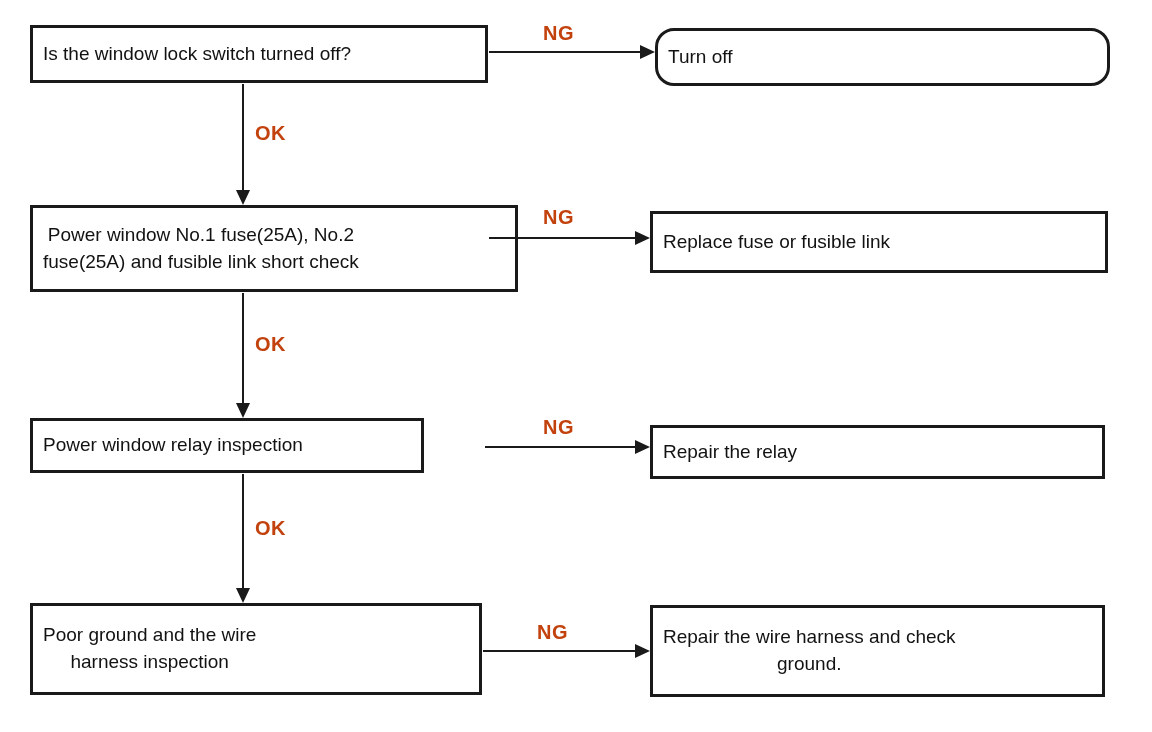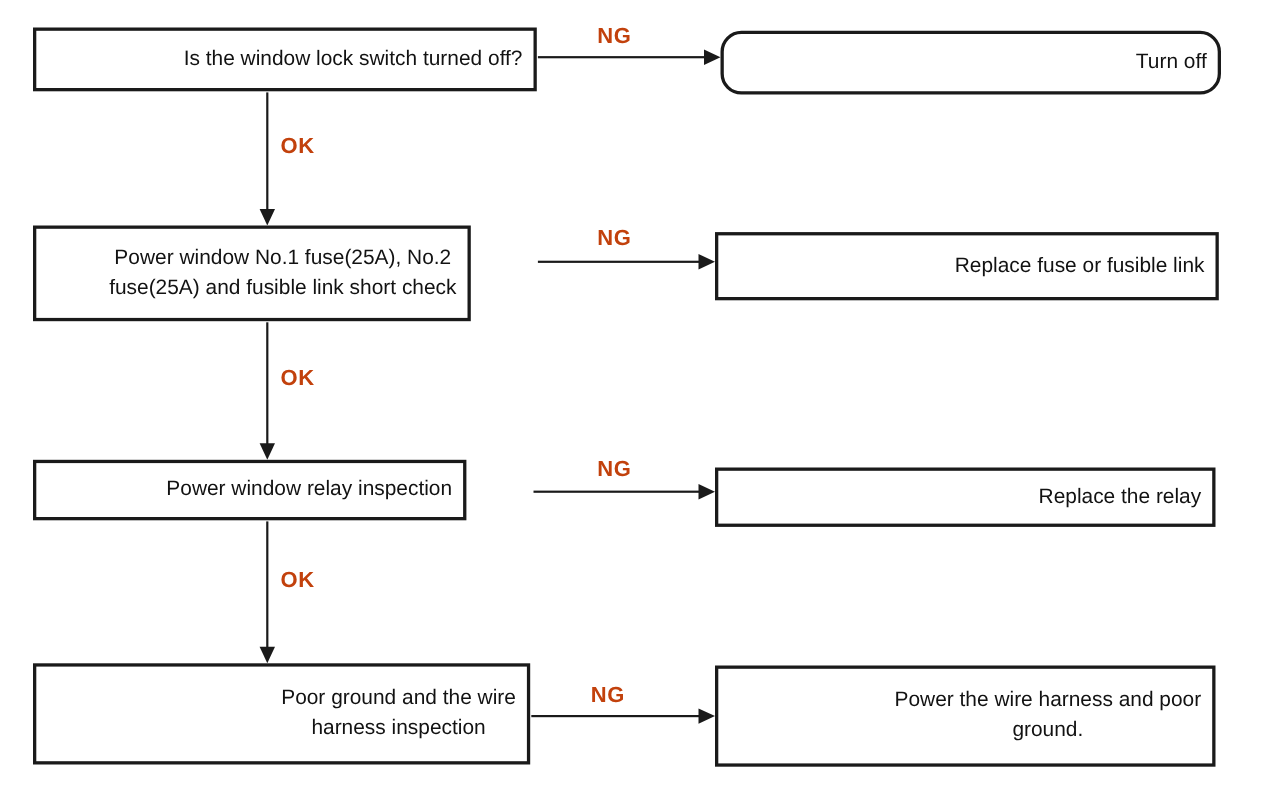--- a/index.html
+++ b/index.html
@@ -4,21 +4,21 @@
 <style>
   * { margin:0; padding:0; box-sizing:border-box; }
   html,body { background:#ffffff; }
   .canvas {
     position:relative; width:1152px; height:732px;
     background:#ffffff; overflow:hidden;
     font-family:"Liberation Sans", sans-serif; color:#121212;
   }
   .box {
     position:absolute; border:3px solid #1a1a1a; background:#ffffff;
-    display:flex; align-items:center; justify-content:flex-end;
+    display:flex; align-items:center; justify-content:flex-start;
     text-align:center; font-size:19px; line-height:1.42; padding:2px 10px;
   }
   .box span { white-space:pre-line; }
   .lbl {
     position:absolute; font-weight:bold; font-size:20px;
     letter-spacing:0.5px; color:#c2410c;
   }
   .hline { position:absolute; height:2px; background:#1a1a1a; }
   .vline { position:absolute; width:2px; background:#1a1a1a; }
   .ah-r {
@@ -43,52 +43,52 @@
   <div class="lbl" style="left:543px; top:22px;">NG</div>
   <div class="hline" style="left:489px; top:51px; width:152px;"></div>
   <div class="ah-r" style="left:640px; top:45px;"></div>
   <div class="box" style="left:655px; top:28px; width:455px; height:58px;border-radius:19px;">
     <span>Turn off</span>
   </div>
   <div class="vline" style="left:242px; top:84px; height:108px;"></div>
   <div class="ah-d" style="left:236px; top:190px;"></div>
   <div class="lbl" style="left:255px; top:122px;">OK</div>
 
-  <div class="box" style="left:30px; top:205px; width:398px; height:87px;">
+  <div class="box" style="left:30px; top:205px; width:488px; height:87px;">
     <span>Power window No.1 fuse(25A), No.2
 fuse(25A) and fusible link short check</span>
   </div>
   <div class="lbl" style="left:543px; top:206px;">NG</div>
   <div class="hline" style="left:489px; top:237px; width:147px;"></div>
   <div class="ah-r" style="left:635px; top:231px;"></div>
   <div class="box" style="left:650px; top:211px; width:458px; height:62px;">
     <span>Replace fuse or fusible link</span>
   </div>
   <div class="vline" style="left:242px; top:293px; height:112px;"></div>
   <div class="ah-d" style="left:236px; top:403px;"></div>
   <div class="lbl" style="left:255px; top:333px;">OK</div>
 
   <div class="box" style="left:30px; top:418px; width:394px; height:55px;">
     <span>Power window relay inspection</span>
   </div>
   <div class="lbl" style="left:543px; top:416px;">NG</div>
   <div class="hline" style="left:485px; top:446px; width:151px;"></div>
   <div class="ah-r" style="left:635px; top:440px;"></div>
   <div class="box" style="left:650px; top:425px; width:455px; height:54px;">
-    <span>Replace the relay</span>
+    <span>Repair the relay</span>
   </div>
   <div class="vline" style="left:242px; top:474px; height:116px;"></div>
   <div class="ah-d" style="left:236px; top:588px;"></div>
   <div class="lbl" style="left:255px; top:517px;">OK</div>
 
   <div class="box" style="left:30px; top:603px; width:452px; height:92px;">
     <span>Poor ground and the wire
 harness inspection</span>
   </div>
   <div class="lbl" style="left:537px; top:621px;">NG</div>
   <div class="hline" style="left:483px; top:650px; width:153px;"></div>
   <div class="ah-r" style="left:635px; top:644px;"></div>
   <div class="box" style="left:650px; top:605px; width:455px; height:92px;">
-    <span>Power the wire harness and poor
+    <span>Repair the wire harness and check
 ground.</span>
   </div>
 
 </div>
 
 </body></html>

